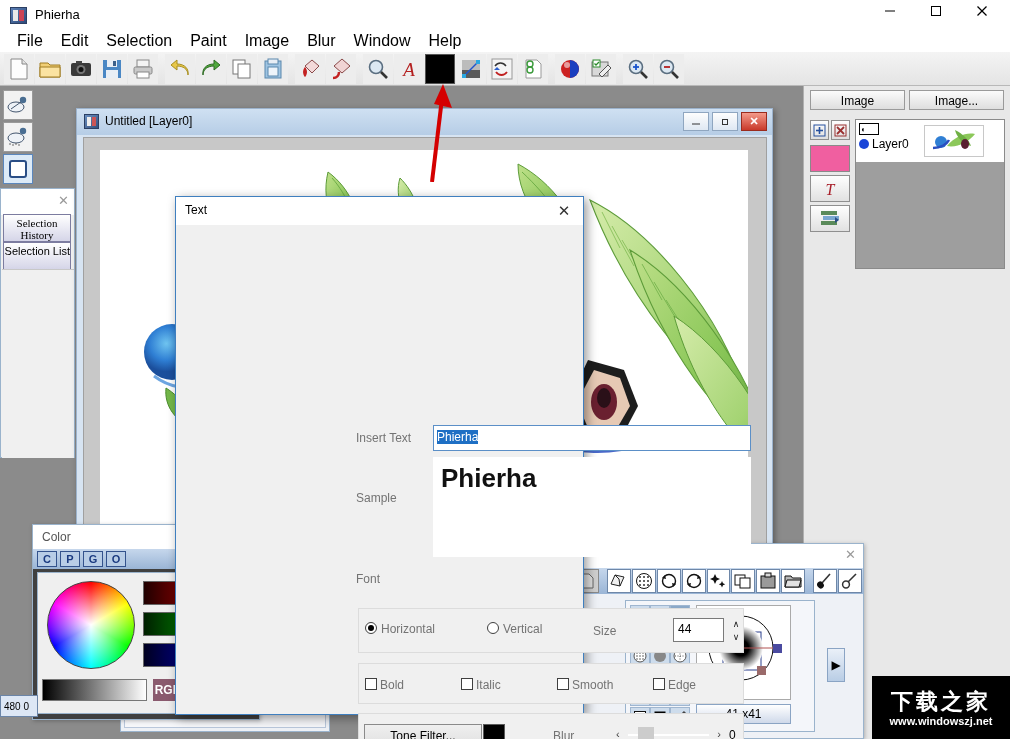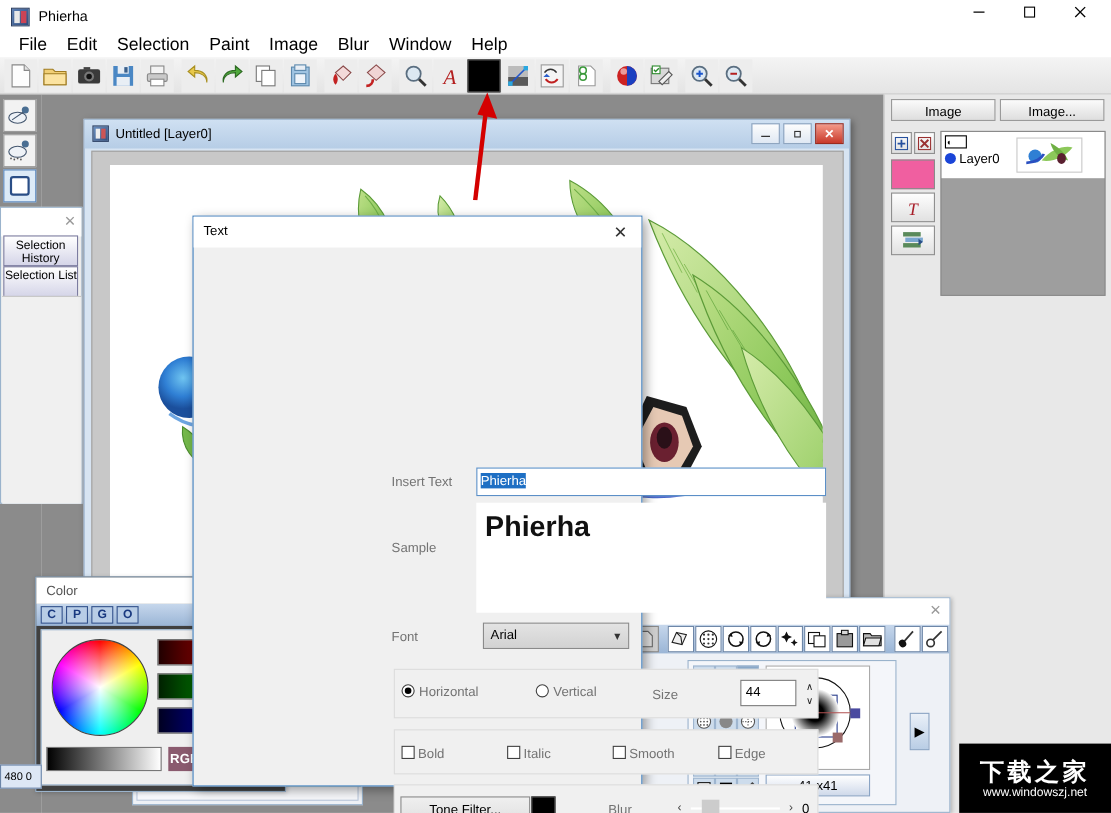--- a/index.html
+++ b/index.html
@@ -198,21 +198,21 @@
   .sl-line{position:absolute;left:12px;right:12px;top:5px;height:2px;background:#fff;}
   .sl-lt{position:absolute;left:0;top:-1px;font-size:11px;color:#444;cursor:default;}
   .sl-gt{position:absolute;right:0;top:-1px;font-size:11px;color:#444;cursor:default;}
   .sl-thumb{position:absolute;top:-2px;width:16px;height:16px;background:#cccccc;cursor:default;}
   .slval{position:absolute;font-size:12px;color:#000;}
 
   
   .wm{position:absolute;left:872px;top:676px;width:138px;height:63px;background:#000;
     display:flex;flex-direction:column;align-items:center;justify-content:center;}
   .wm-cn{color:#fff;font-size:22px;font-weight:bold;letter-spacing:3px;line-height:26px;}
-  .wm-url{color:#fff;font-size:11px;font-weight:normal;}
+  .wm-url{color:#fff;font-size:11px;font-weight:bold;}
 </style>
 </head>
 <body>
 
 <div class="app">
 
   <div class="titlebar">
     <div class="tb-icon">
         <div class="g1"></div>
         <div class="g2"></div>
@@ -419,21 +419,21 @@
       <svg class="ic" viewBox="0 0 22 22">
           <rect x="3" y="3" width="16" height="16" rx="2" fill="#fff" stroke="#2a4e86" stroke-width="2"></rect>
         </svg>
       </div>
   </div>
 
   <div class="selpanel">
     <div class="sp-head">
       <div class="sp-close">✕</div>
     </div>
-    <div class="sp-btn" style="top:25px;">Selection History</div>
+    <div class="sp-btn" style="top:25px;font-family:Liberation Serif, serif;">Selection History</div>
     <div class="sp-btn" style="top:53px;text-align:right;">Selection List</div>
     <div class="sp-body"></div>
   </div>
 
   <div class="imgwin">
     <div class="iw-title">
       <div class="iw-ico">
           <div class="a"></div>
           <div class="b"></div>
         </div>
@@ -880,24 +880,20 @@
     <div class="insertinput">
       <span class="sel-text">Phierha</span>
     </div>
 
     <div class="lbl" style="left:180px;top:294px;">Sample</div>
     <div class="samplebox">
       <div class="sampletext">Phierha</div>
     </div>
 
     <div class="lbl" style="left:180px;top:375px;">Font</div>
-    <div class="combo">
-      <span>Arial</span>
-      <span class="chev">▾</span>
-    </div>
 
     <div class="group" style="left:182px;top:411px;width:386px;height:45px;"></div>
     <div class="radio on" style="left:189px;top:425px;"></div>
     <div class="lbl" style="left:205px;top:425px;">Horizontal</div>
     <div class="radio" style="left:311px;top:425px;"></div>
     <div class="lbl" style="left:327px;top:425px;">Vertical</div>
     <div class="lbl" style="left:417px;top:427px;">Size</div>
     <div class="sizebox">44</div>
     <div class="spin">
       <span>∧</span>

